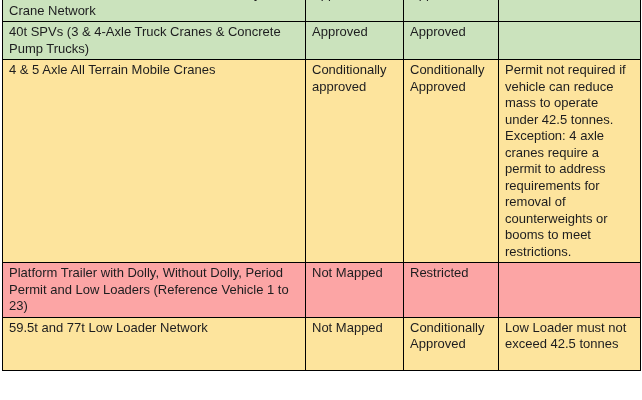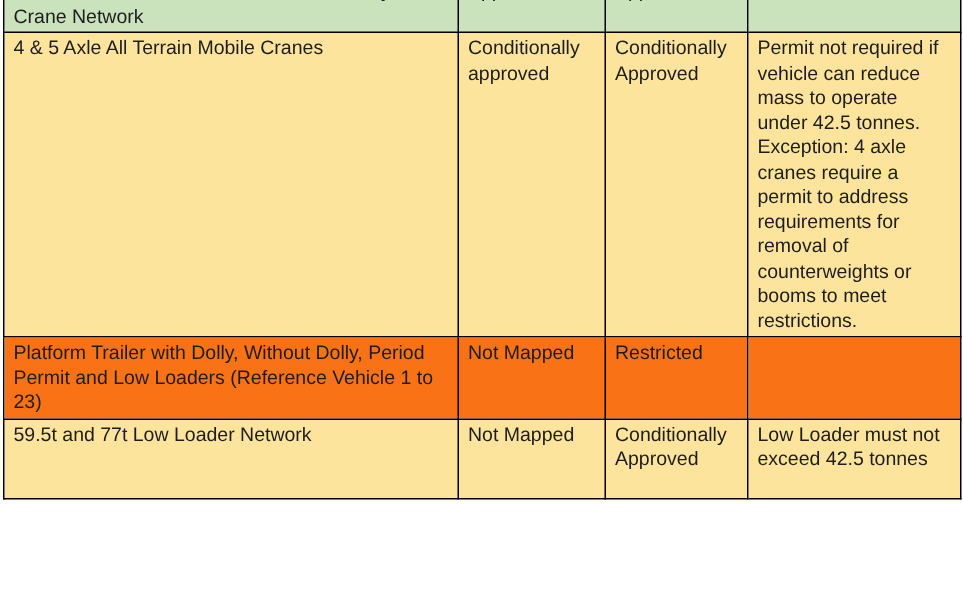--- a/index.html
+++ b/index.html
@@ -44,27 +44,33 @@
       <col style="width:95px">
       <col style="width:142px">
     </colgroup>
     <tbody>
       <tr style="height: 38px; background-color: rgb(203, 227, 189);">
         <td>2 Axle SPVs, &amp; 2 Axle Hamma Pick &amp; Carry Crane Network</td>
         <td>Approved</td>
         <td>Approved</td>
         <td class="notes"></td>
       </tr>
+      <tr style="height: 35px; background-color: rgb(203, 227, 189);">
+        <td>40t SPVs (3 &amp; 4-Axle Truck Cranes &amp; Concrete Pump Trucks)</td>
+        <td>Approved</td>
+        <td>Approved</td>
+        <td class="notes"></td>
+      </tr>
       <tr style="height: 203px; background-color: rgb(253, 228, 157);">
         <td>4 &amp; 5 Axle All Terrain Mobile Cranes</td>
         <td>Conditionally approved</td>
         <td>Conditionally Approved</td>
         <td class="notes">Permit not required if vehicle can reduce mass to operate under 42.5 tonnes. Exception: 4 axle cranes require a permit to address requirements for removal of counterweights or booms to meet restrictions.</td>
       </tr>
-      <tr style="height: 52px; background-color: #f97316; padding-left: 24px;">
+      <tr style="height: 52px; background-color: #fca5a5; padding-left: 24px;">
         <td>Platform Trailer with Dolly, Without Dolly, Period Permit and Low Loaders (Reference Vehicle 1 to 23)</td>
         <td class="vm">Not Mapped</td>
         <td class="vm">Restricted</td>
         <td class="notes"></td>
       </tr>
       <tr style="height: 53px; background-color: rgb(253, 228, 157);">
         <td>59.5t and 77t Low Loader Network</td>
         <td class="vm">Not Mapped</td>
         <td>Conditionally Approved</td>
         <td class="notes">Low Loader must not exceed 42.5 tonnes</td>

